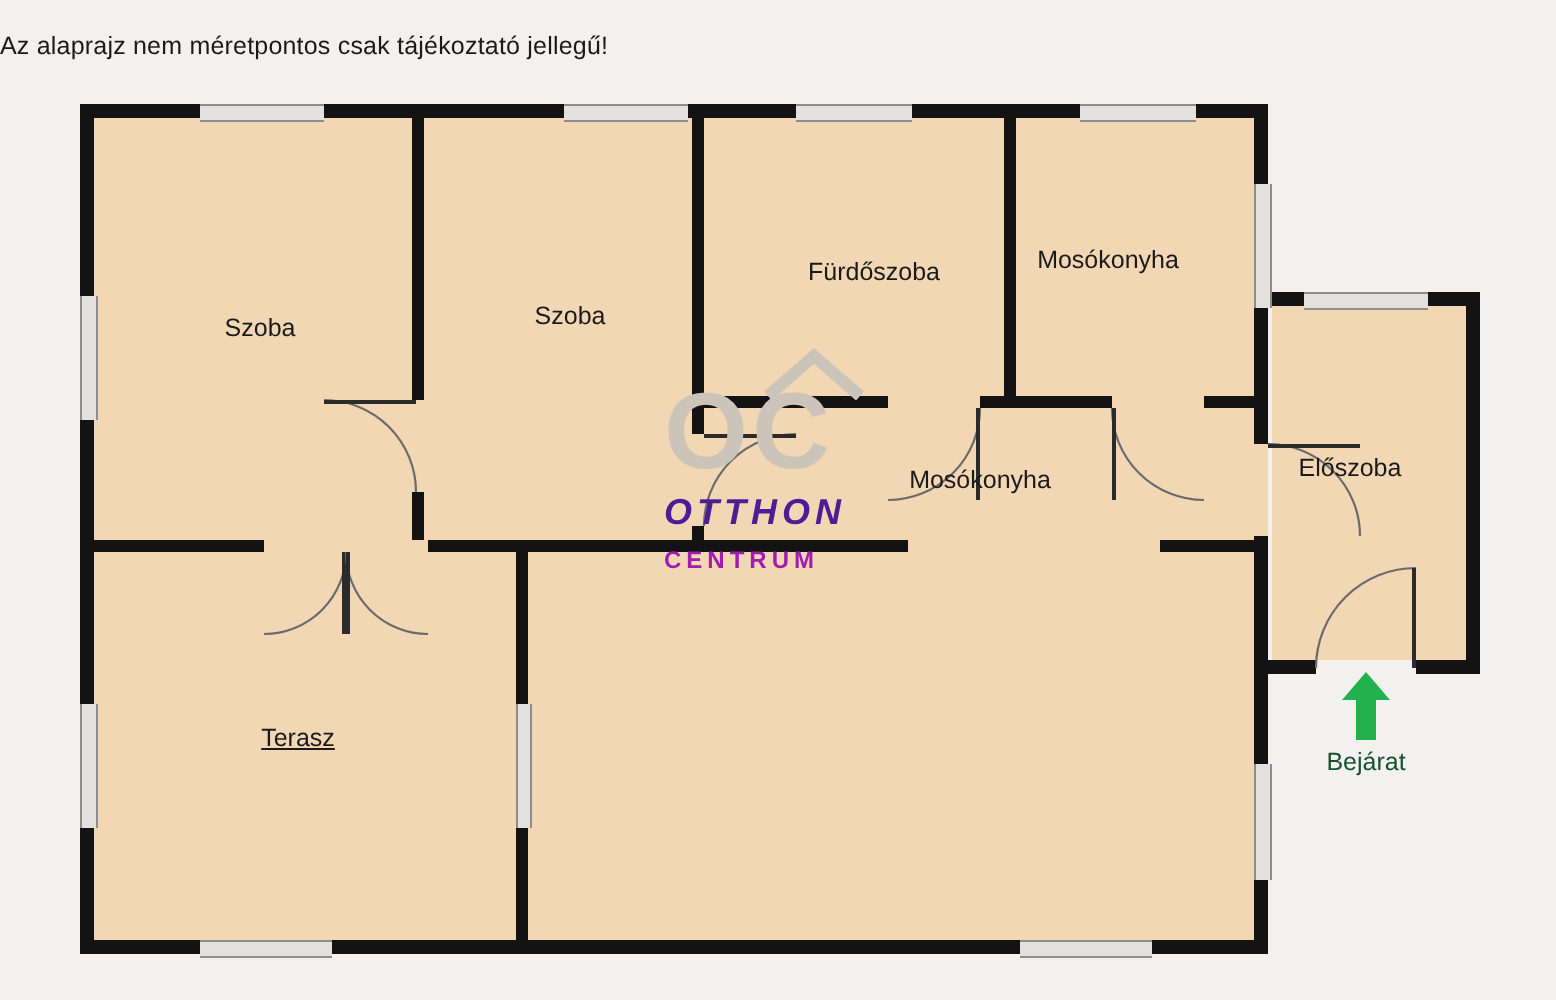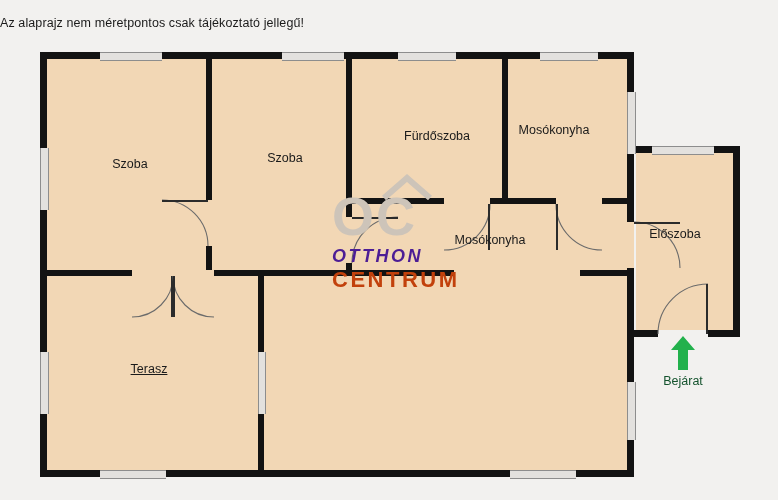--- a/index.html
+++ b/index.html
@@ -125,25 +125,25 @@
   }
   .watermark .w1 {
     font-size: 18px;
     font-weight: bold;
     letter-spacing: 2.5px;
     line-height: 25px;
     color: #4c1d95;
     font-style: italic;
   }
   .watermark .w2 {
-    font-size: 22px;
+    font-size: 12px;
     font-weight: bold;
     letter-spacing: 2.5px;
     line-height: 22px;
-    color: #c2410c;
+    color: #a21caf;
   }
   .wm-roof {
     position: absolute;
     left: 50%;
     top: -14px;
     transform: translateX(-50%);
   }
 </style>
 </head>
 <body>

